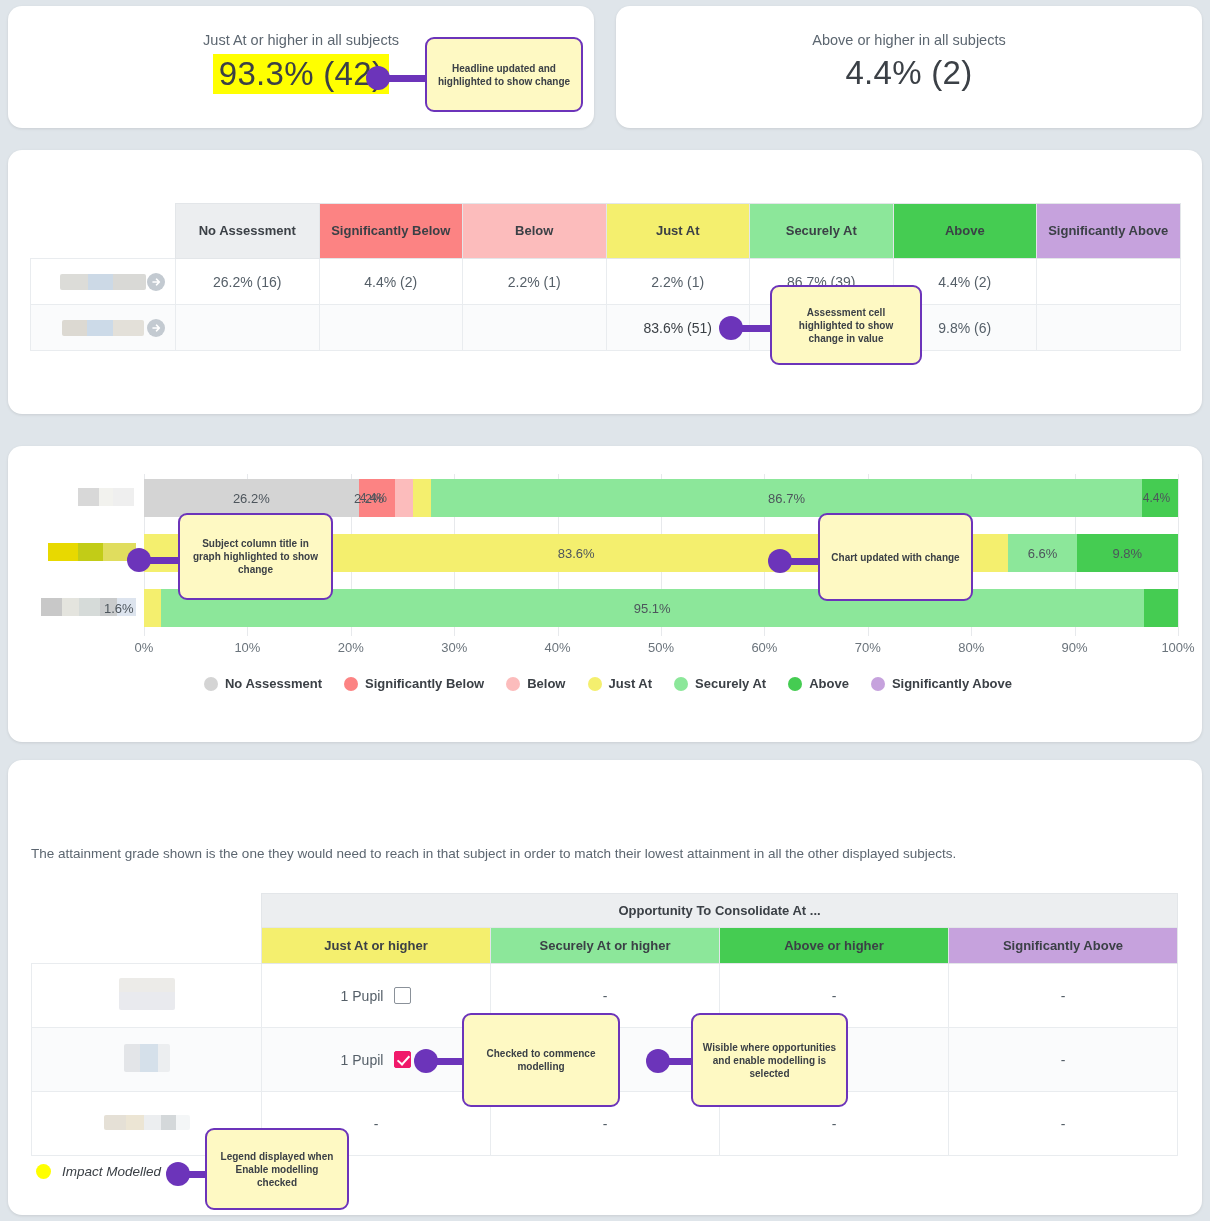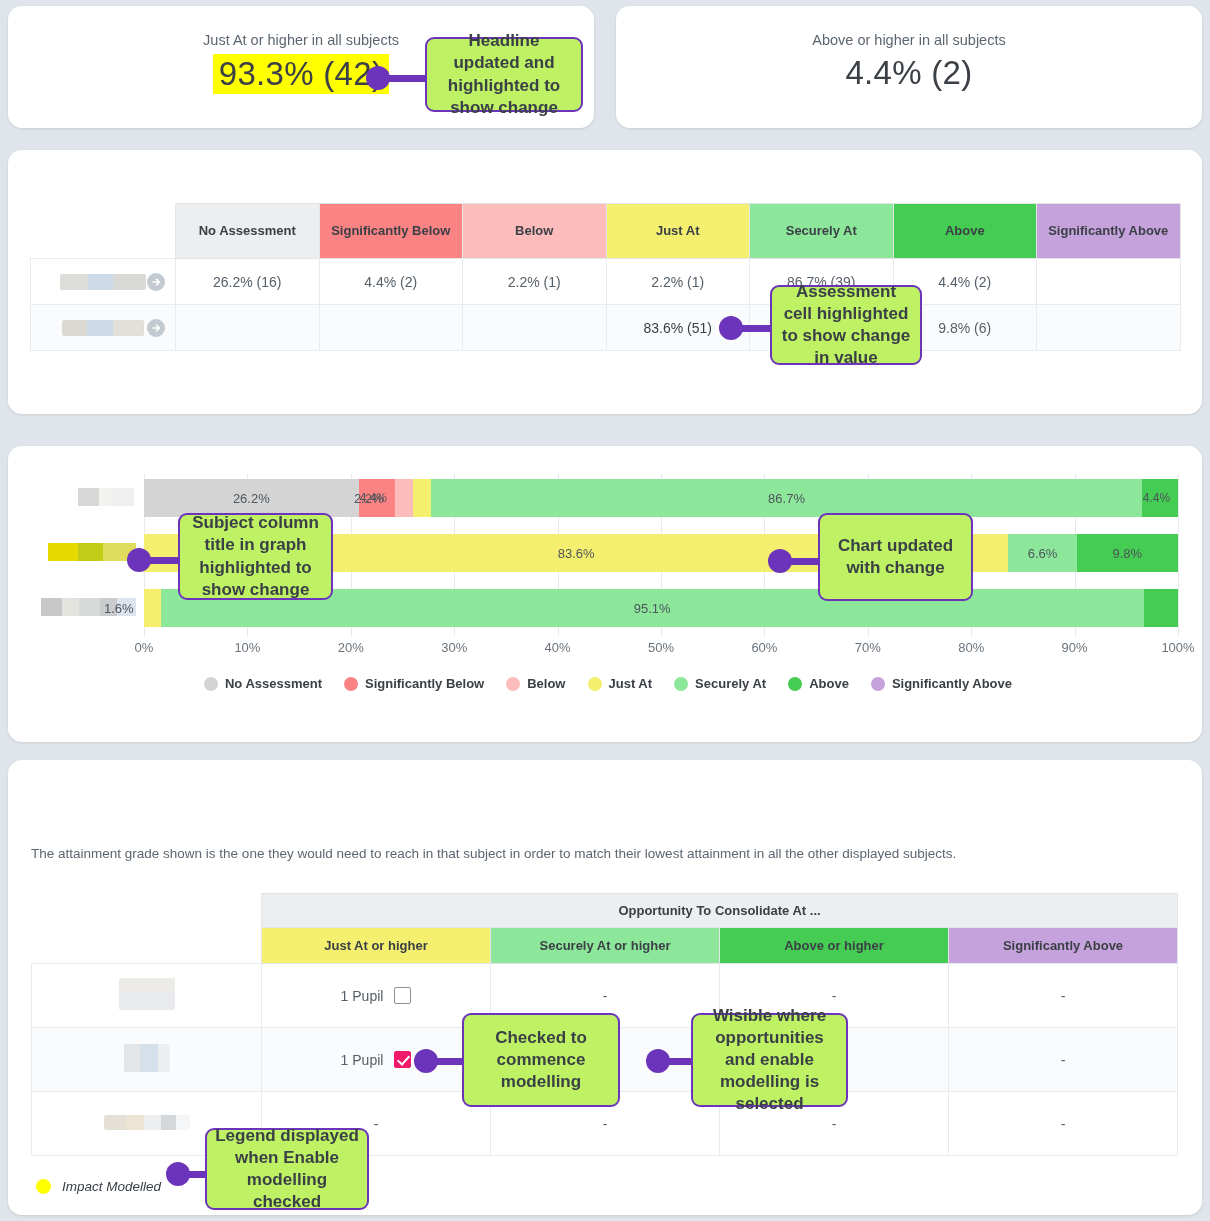--- a/index.html
+++ b/index.html
@@ -116,28 +116,28 @@
            background:linear-gradient(90deg,#e3e5e8 0 35%,#d5e0ea 35% 75%,#eceef0 75% 100%); border-radius:2px; }
   .cc-r3 { display:inline-block; width:86px; height:15px;
            background:linear-gradient(90deg,#e5e0d6 0 26%,#ece5d4 26% 47%,#eceef0 47% 66%,#d4d8da 66% 84%,#f4f6f7 84% 100%); border-radius:2px; }
   .pupil-cell { display:inline-flex; align-items:center; gap:11px; }
   .cbox { width:17px; height:17px; border:1.6px solid #8a9199; border-radius:2px; background:#fff; display:inline-block; }
   .cbox.checked { background:#f0196a; border-color:#f0196a; position:relative; }
   .cbox.checked::after {
     content:""; position:absolute; left:5px; top:1px; width:5px; height:10px;
     border:solid #fff; border-width:0 2.2px 2.2px 0; transform:rotate(42deg);
   }
-  #model-legend { position:absolute; left:28px; top:404px; display:flex; align-items:center; gap:11px;margin-top:15px; }
+  #model-legend { position:absolute; left:28px; top:404px; display:flex; align-items:center; gap:11px; }
   #model-legend .dot { width:15px; height:15px; background:#ffff00; }
   #model-legend .txt { font-size:13.5px; font-style:italic; color:#3b4046; }
 
   
   .callout {
-    position:absolute; background:#bef264; border:2.4px solid #6c34ba; border-radius:9px;
-    font-size:17px; font-weight:bold; color:#3b4046; text-align:center;
+    position:absolute; background:#fef9c3; border:2.4px solid #6c34ba; border-radius:9px;
+    font-size:10px; font-weight:bold; color:#3b4046; text-align:center;
     display:flex; align-items:center; justify-content:center; line-height:1.3;
     padding:6px 8px; z-index:40;
   }
   .co-line { position:absolute; height:7px; background:#6c34ba; z-index:39; }
   .co-dot  { position:absolute; width:24px; height:24px; border-radius:50%; background:#6c34ba; z-index:41; }
 </style>
 </head>
 <body>
 
 <div id="headline-row">
@@ -396,13 +396,13 @@
 <div class="co-dot" style="left:414px; top:1049px;"></div>
 <div class="co-line" style="left:426px; top:1057.5px; width:38px;"></div>
 <div class="callout" style="left:462px; top:1013px; width:158px; height:94px;">Checked to commence modelling</div>
 
 <div class="co-dot" style="left:646px; top:1049px;"></div>
 <div class="co-line" style="left:658px; top:1057.5px; width:36px;"></div>
 <div class="callout" style="left:691px; top:1013px; width:157px; height:94px;">Wisible where opportunities and enable modelling is selected</div>
 
 <div class="co-dot" style="left:166px; top:1162px;"></div>
 <div class="co-line" style="left:178px; top:1170.5px; width:32px;"></div>
-<div class="callout" style="left:205px; top:1128px; width:164px; height:82px;">Legend displayed when Enable modelling checked</div>
+<div class="callout" style="left:205px; top:1128px; width:144px; height:82px;">Legend displayed when Enable modelling checked</div>
 
 </body></html>

